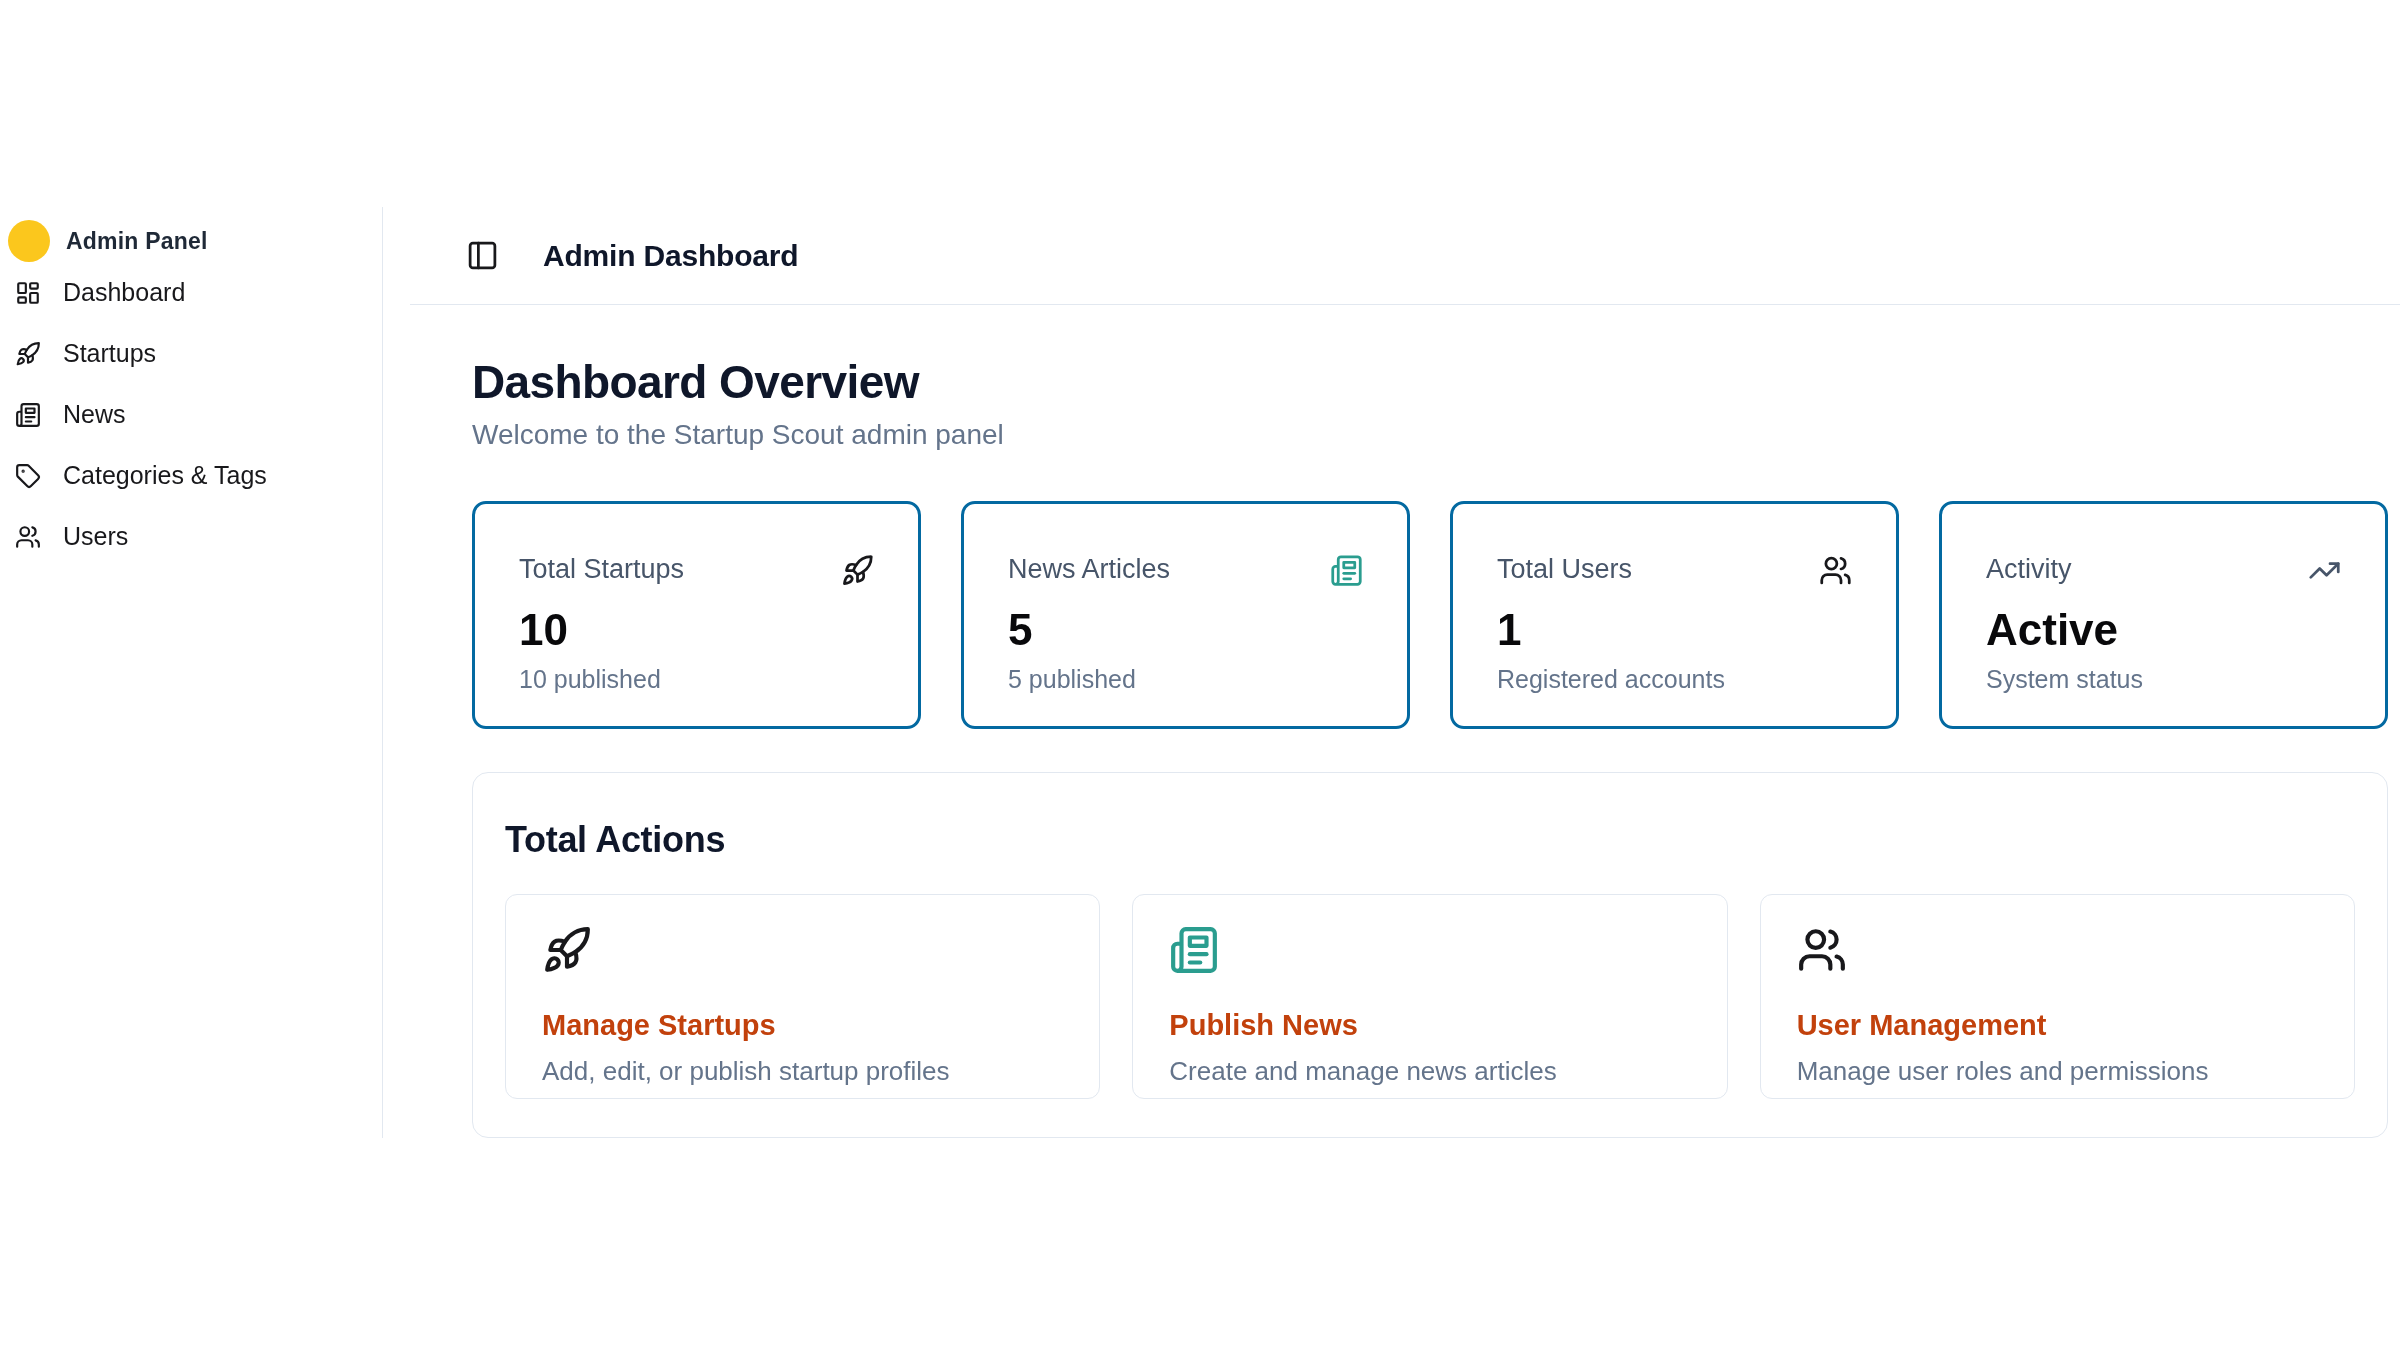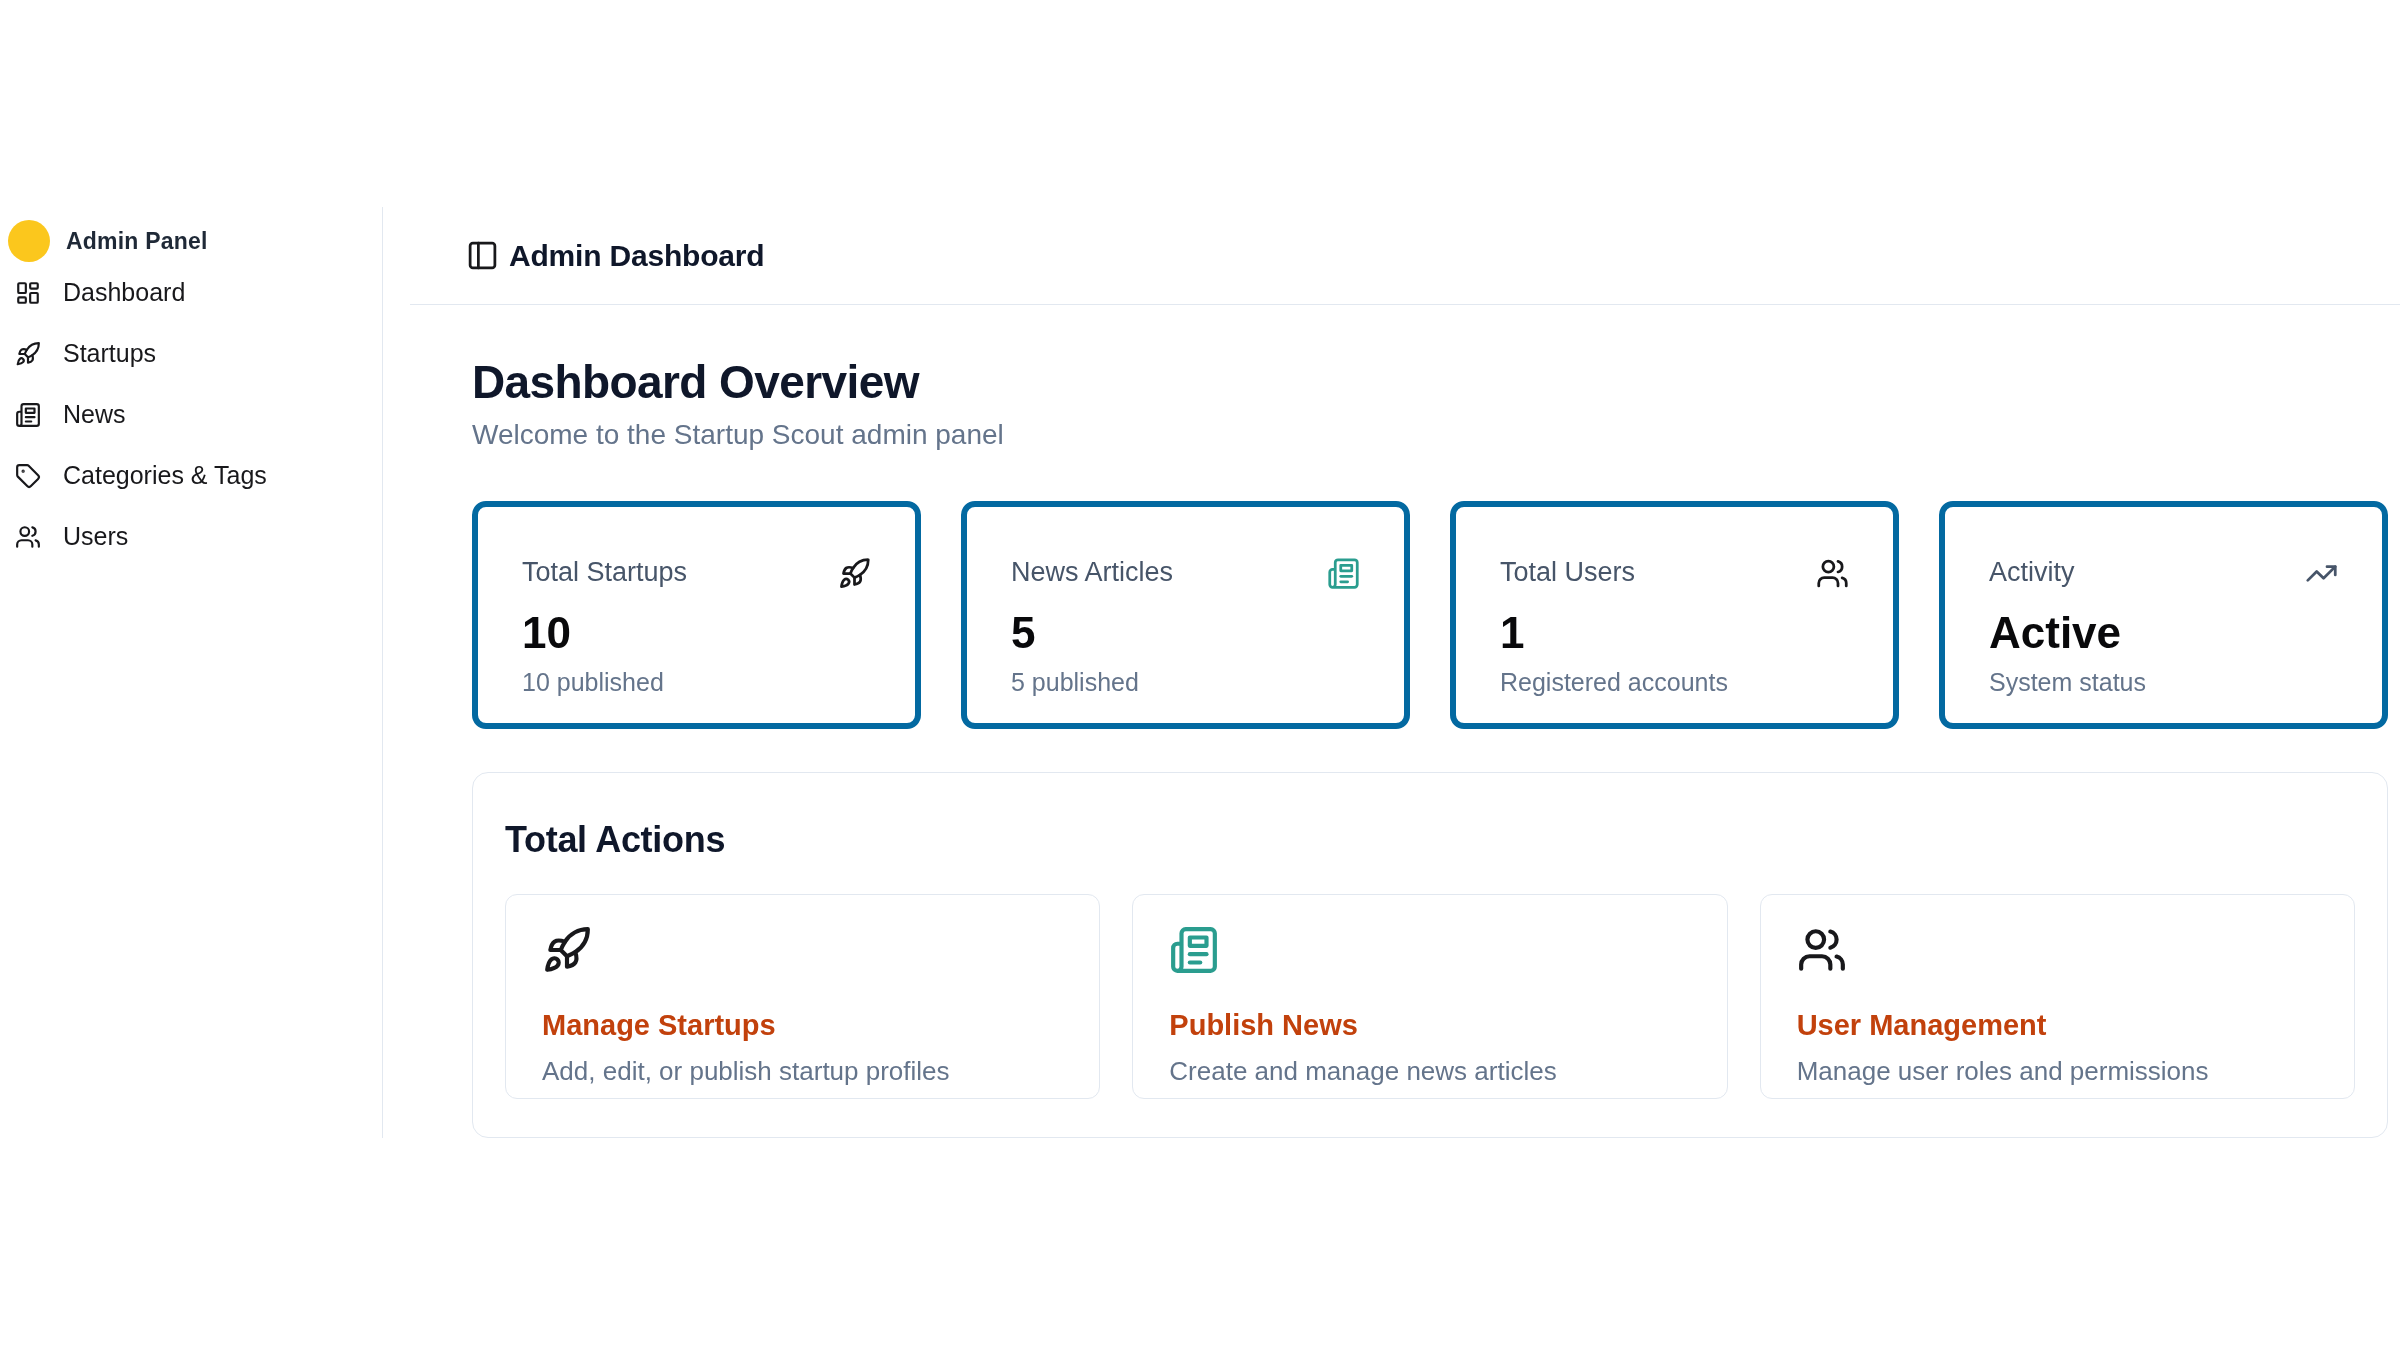--- a/index.html
+++ b/index.html
@@ -14,31 +14,31 @@
   .brand-logo { width:42px; height:42px; border-radius:50%; flex:0 0 42px; }
   .brand-name { font-size:23px; font-weight:700; color:#1f2937; letter-spacing:0.2px; }
   .nav { margin-top:0; }
   .nav-item { display:flex; align-items:center; gap:22px; height:61px;
     padding-left:7px; cursor:pointer; border-radius:10px; }
   .nav-item svg { width:26px; height:26px; color:#18181b; flex:0 0 26px; }
   .nav-label { font-size:25px; color:#18181b; }
 
   
   .header { position:absolute; left:410px; top:207px; width:1990px; height:98px;
-    border-bottom:1px solid #e2e8f0; display:flex; align-items:center; padding-left:56px; gap:10px; }
+    border-bottom:1px solid #e2e8f0; display:flex; align-items:center; padding-left:56px; gap:44px; }
   .header svg { width:33px; height:33px; color:#18181b; }
   .header-title { font-size:30px; font-weight:700; color:#0f172a; letter-spacing:-0.2px; }
 
   
   .content { position:absolute; left:452px; top:305px; width:1916px;margin-left:20px; }
   .h1 { margin-top:50px; font-size:46px; font-weight:700; color:#0f172a; letter-spacing:-0.6px; }
   .subtitle { margin-top:10px; font-size:28px; color:#64748b; }
 
   .stats { margin-top:50px; display:grid; grid-template-columns:repeat(4,1fr); gap:40px; }
-  .stat-card { position:relative; height:228px; border:6px solid #0369a1; border-radius:14px;
+  .stat-card { position:relative; height:228px; border:3px solid #0369a1; border-radius:14px;
     background:#fff; padding:50px 44px; }
   .stat-label { font-size:27px; color:#475569; }
   .stat-icon { position:absolute; top:50px; right:44px; width:33px; height:33px; }
   .stat-value { margin-top:22px; font-size:44px; font-weight:700; color:#09090b; line-height:1.05; }
   .stat-caption { margin-top:12px; font-size:25px; color:#64748b; }
 
   .qa { margin-top:43px; height:366px; border:1px solid #e2e8f0; border-radius:16px;
     background:#fff; padding:46px 32px 32px 32px; }
   .qa-title { font-size:36px; font-weight:700; color:#0f172a; letter-spacing:-0.3px; }
   .qa-grid { margin-top:33px; display:grid; grid-template-columns:repeat(3,1fr); gap:32px; }

